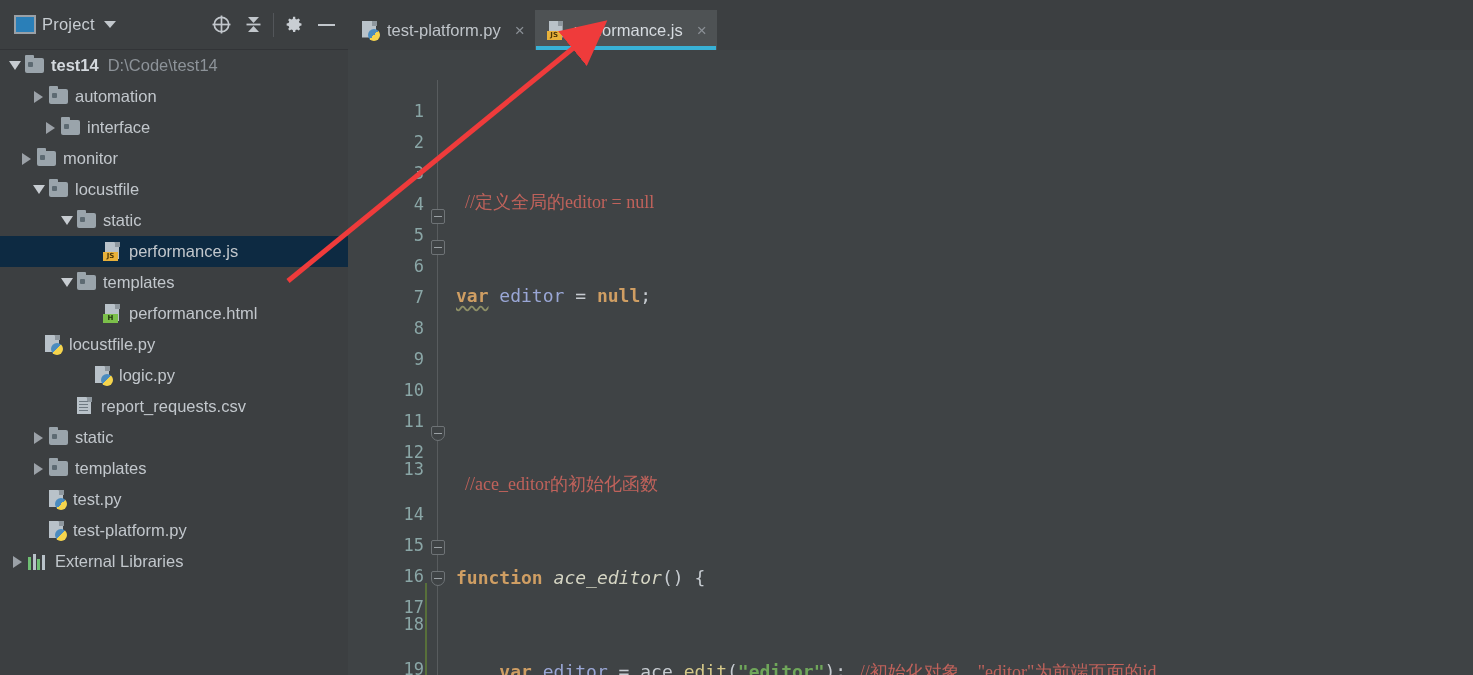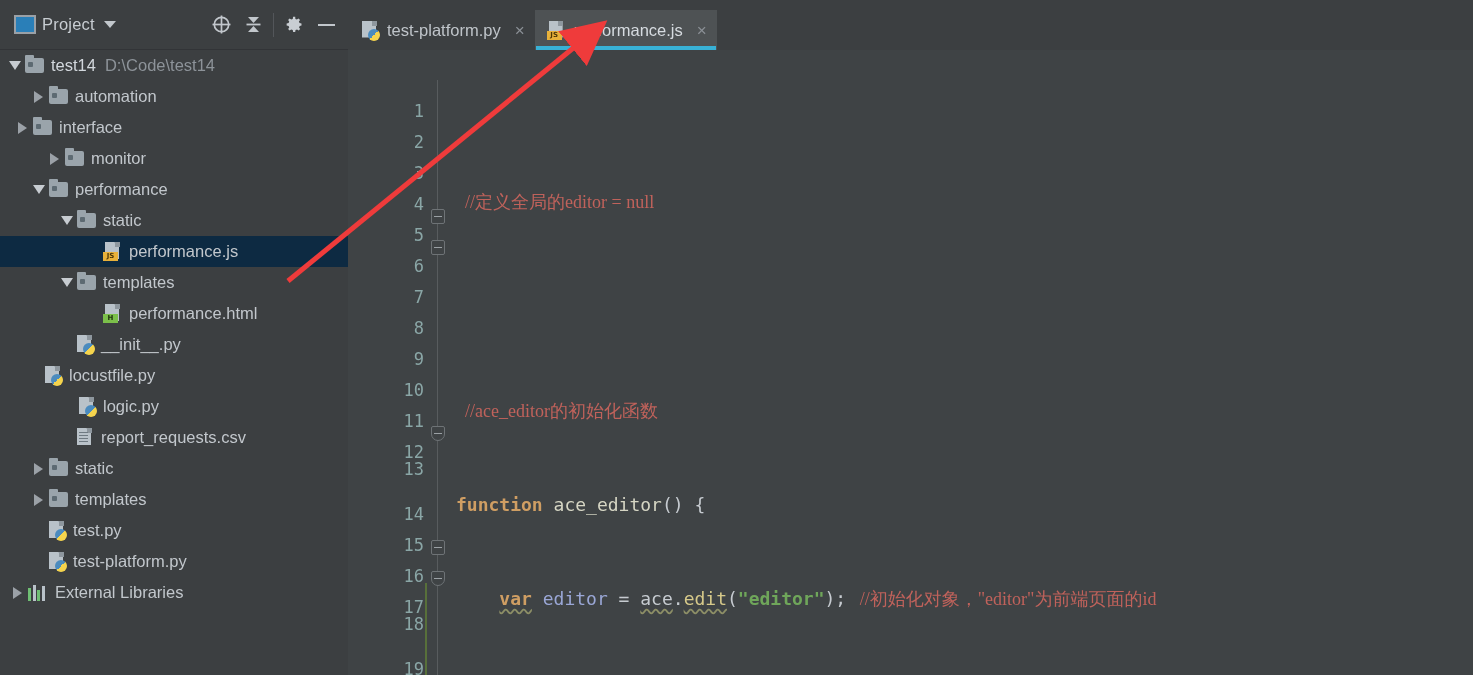--- a/index.html
+++ b/index.html
@@ -76,21 +76,21 @@
   .row.sel{background:#0d2a42;}
   .twisty{width:17px;height:17px;flex:0 0 17px;display:flex;align-items:center;justify-content:center;margin-right:2px;}
   .tw-r{width:0;height:0;border-top:6px solid transparent;border-bottom:6px solid transparent;border-left:9px solid #9ba1a7;}
   .tw-d{width:0;height:0;border-left:6.5px solid transparent;border-right:6.5px solid transparent;border-top:9px solid #c7ccd1;}
   .tw-blank{width:17px;flex:0 0 17px;}
   .folder{width:19px;height:15px;flex:0 0 19px;position:relative;margin-right:7px;}
   .folder .b{position:absolute;inset:0;background:#9aa4ab;border-radius:1px 2px 2px 2px;}
   .folder .tabt{position:absolute;left:0;top:-3px;width:9px;height:4px;background:#9aa4ab;border-radius:1px 1px 0 0;}
   .folder .dot{position:absolute;left:3px;top:4px;width:5px;height:5px;background:#5d6a72;border-radius:1px;}
   .lbl{margin-left:0;}
-  .lbl.bold{font-weight:normal;color:#d3d8dd;text-align:center;}
+  .lbl.bold{font-weight:bold;color:#d3d8dd;text-align:center;}
   .path{color:#8d9399;margin-left:9px;font-size:16.5px;}
   .libico{width:20px;height:16px;flex:0 0 20px;margin-right:7px;display:flex;align-items:flex-end;gap:1.5px;}
   .libico i{display:block;width:3px;background:#6fbf73;}
   .libico i:nth-child(1){height:13px;background:#6fbf73;}
   .libico i:nth-child(2){height:16px;background:#b9c2c9;}
   .libico i:nth-child(3){height:11px;background:#6fbf73;}
   .libico i:nth-child(4){height:15px;background:#b9c2c9;}
 
   
   .editor{flex:1;position:relative;background:#3f4345;overflow:hidden;}
@@ -112,21 +112,21 @@
   .foldmark.dn{border-radius:2px 2px 7px 7px;}
 
   .code{
     position:absolute;left:108px;top:0;right:0;bottom:0;
     font-family:"DejaVu Sans Mono",monospace;font-size:18px;
     white-space:pre;
   }
   .ln{height:31px;line-height:31px;}
   .c-cmt{color:#c0625b;font-family:Liberation Serif, serif;}
   .c-kw{color:#cf9e63;font-weight:bold;}
-  .c-fn{color:#d6d6c4;}
+  .c-fn{color:#d6d6c4;font-style:italic;}
   .c-var{color:#9aa7d6;}
   .c-txt{color:#c6cbd0;}
   .c-str{color:#6fa65a;font-weight:bold;}
   .c-method{color:#d6c98a;}
   .squig{text-decoration:underline wavy #8d8f66;text-underline-offset:3px;}
 
   
   .arrow{position:absolute;left:0;top:0;width:1473px;height:675px;pointer-events:none;}
 </style>
 </head>
@@ -218,54 +218,54 @@
           </span>
         <span class="folder">
             <i class="tabt"></i>
             <i class="b"></i>
             <i class="dot"></i>
           </span>
         <span class="lbl">automation</span>
       </div>
 
 
-      <div class="row" style="padding-left:14px">
+      <div class="row" style="padding-left:42px">
         <span class="twisty">
             <i class="tw-r"></i>
           </span>
         <span class="folder">
             <i class="tabt"></i>
             <i class="b"></i>
             <i class="dot"></i>
           </span>
         <span class="lbl">interface</span>
       </div>
 
-      <div class="row" style="padding-left:46px">
+      <div class="row" style="padding-left:18px">
         <span class="twisty">
             <i class="tw-r"></i>
           </span>
         <span class="folder">
             <i class="tabt"></i>
             <i class="b"></i>
             <i class="dot"></i>
           </span>
         <span class="lbl">monitor</span>
       </div>
 
       <div class="row" style="padding-left:30px">
         <span class="twisty">
             <i class="tw-d"></i>
           </span>
         <span class="folder">
             <i class="tabt"></i>
             <i class="b"></i>
             <i class="dot"></i>
           </span>
-        <span class="lbl">performance</span>
+        <span class="lbl">locustfile</span>
       </div>
 
       <div class="row" style="padding-left:58px">
         <span class="twisty">
             <i class="tw-d"></i>
           </span>
         <span class="folder">
             <i class="tabt"></i>
             <i class="b"></i>
             <i class="dot"></i>
@@ -298,41 +298,32 @@
       <div class="row" style="padding-left:86px">
         <span class="tw-blank"></span>
         <span class="ficon" style="margin-right:7px">
           <span class="sheet"></span>
             <span class="fold"></span>
             <span class="badge html">H</span>
         </span>
         <span class="lbl">performance.html</span>
       </div>
 
-      <div class="row" style="padding-left:58px">
+
+      <div class="row" style="padding-left:26px">
         <span class="tw-blank"></span>
         <span class="ficon py" style="margin-right:7px">
           <span class="sheet"></span>
             <span class="fold"></span>
             <span class="pysym"></span>
         </span>
-        <span class="lbl">__init__.py</span>
-      </div>
-
-      <div class="row" style="padding-left:26px">
-        <span class="tw-blank"></span>
-        <span class="ficon py" style="margin-right:7px">
-          <span class="sheet"></span>
-            <span class="fold"></span>
-            <span class="pysym"></span>
-        </span>
         <span class="lbl">locustfile.py</span>
       </div>
 
-      <div class="row" style="padding-left:60px">
+      <div class="row" style="padding-left:76px">
         <span class="tw-blank"></span>
         <span class="ficon py" style="margin-right:7px">
           <span class="sheet"></span>
             <span class="fold"></span>
             <span class="pysym"></span>
         </span>
         <span class="lbl">logic.py</span>
       </div>
 
 
@@ -436,20 +427,21 @@
       <div class="foldmark minus" style="top:190px"></div>
       <div class="foldmark minus dn" style="top:376px"></div>
       <div class="foldmark minus" style="top:490px"></div>
       <div class="foldmark minus dn" style="top:521px"></div>
 
       <div class="code">
         <div class="ln">&nbsp;</div>
 
         <div class="ln"><span class="c-cmt">  //定义全局的editor = null</span></div>
 
+        <div class="ln"><span class="c-kw squig">var</span><span class="c-var"> editor </span><span class="c-txt">= </span><span class="c-kw">null</span><span class="c-txt">;</span></div>
 
         <div class="ln">&nbsp;</div>
 
         <div class="ln"><span class="c-cmt">  //ace_editor的初始化函数</span></div>
 
         <div class="ln"><span class="c-kw">function </span><span class="c-fn">ace_editor</span><span class="c-txt">() {</span></div>
 
         <div class="ln">    <span class="c-kw squig">var</span><span class="c-var"> editor </span><span class="c-txt">= </span><span class="c-txt squig">ace</span><span class="c-txt">.</span><span class="c-method squig">edit</span><span class="c-txt">(</span><span class="c-str">"editor"</span><span class="c-txt">);</span><span class="c-cmt">   //初始化对象，"editor"为前端页面的id</span></div>
 
         

